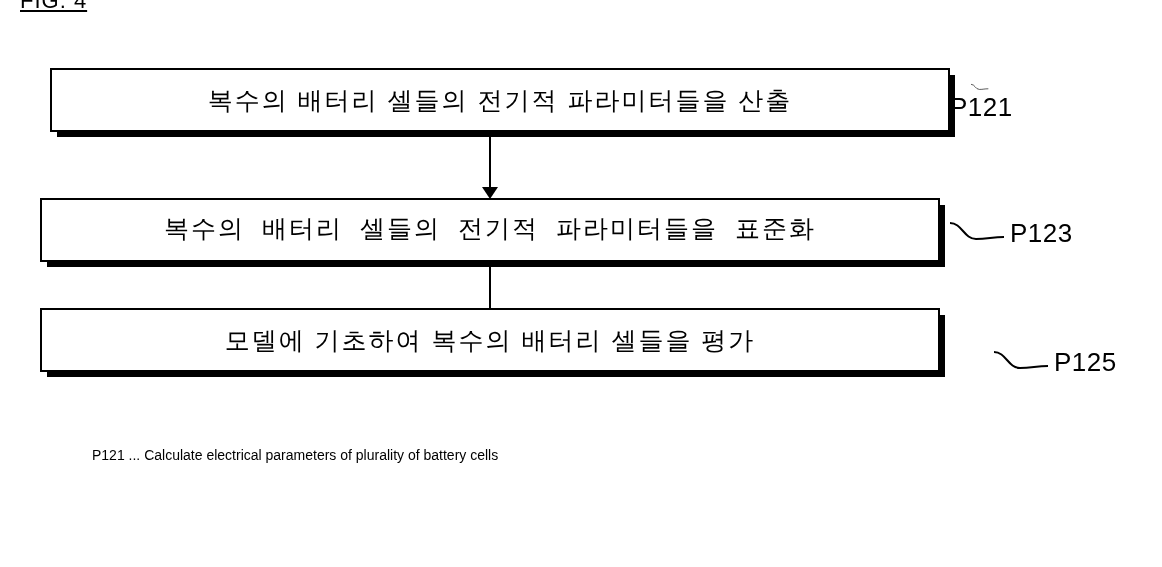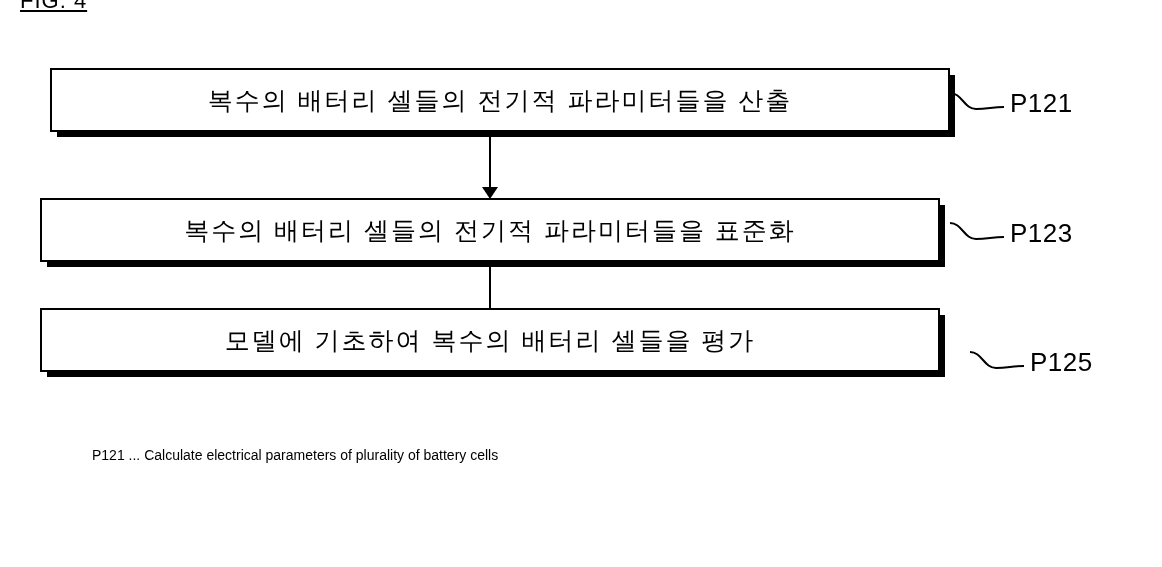--- a/index.html
+++ b/index.html
@@ -37,21 +37,21 @@
     box-shadow: 6px 6px 0 -1px #000000;
   }
   .flow-box .box-label {
     font-size: 25px;
     letter-spacing: 2px;
     white-space: nowrap;
     line-height: 1;
   }
 
   #box-p121 { left: 40px; top: 68px;  width: 900px; height: 64px; margin-left: 10px; }
-  #box-p123 { left: 40px; top: 198px; width: 900px; height: 64px; }
+  #box-p123 { left: 40px; top: 198px; width: 900px; height: 64px; font-family: Liberation Mono, monospace; }
   #box-p125 { left: 40px; top: 308px; width: 900px; height: 64px; }
 
   .arrow {
     position: absolute;
     left: 489px;
     width: 2px;
     background: #000000;
   }
   #arrow-1 { top: 134px; height: 54px; }
   #arrow-2 { top: 264px; height: 54px; }
@@ -74,23 +74,23 @@
   }
   .callout .squiggle {
     display: block;
   }
   .callout .callout-label {
     font-size: 26px;
     letter-spacing: 0.5px;
     white-space: nowrap;
     margin-left: 2px;
   }
-  #callout-p121 { left: 948px; top: 83px; }
+  #callout-p121 { left: 948px; top: 83px; flex-direction: column; }
   #callout-p123 { left: 948px; top: 213px; justify-content: center; }
-  #callout-p125 { left: 968px; top: 342px; }
+  #callout-p125 { left: 992px; top: 342px; }
 
   #legend {
     position: absolute;
     left: 92px;
     top: 440px;
     width: 900px;
   }
   .legend-row {
     font-size: 14px;
     line-height: 31px;

